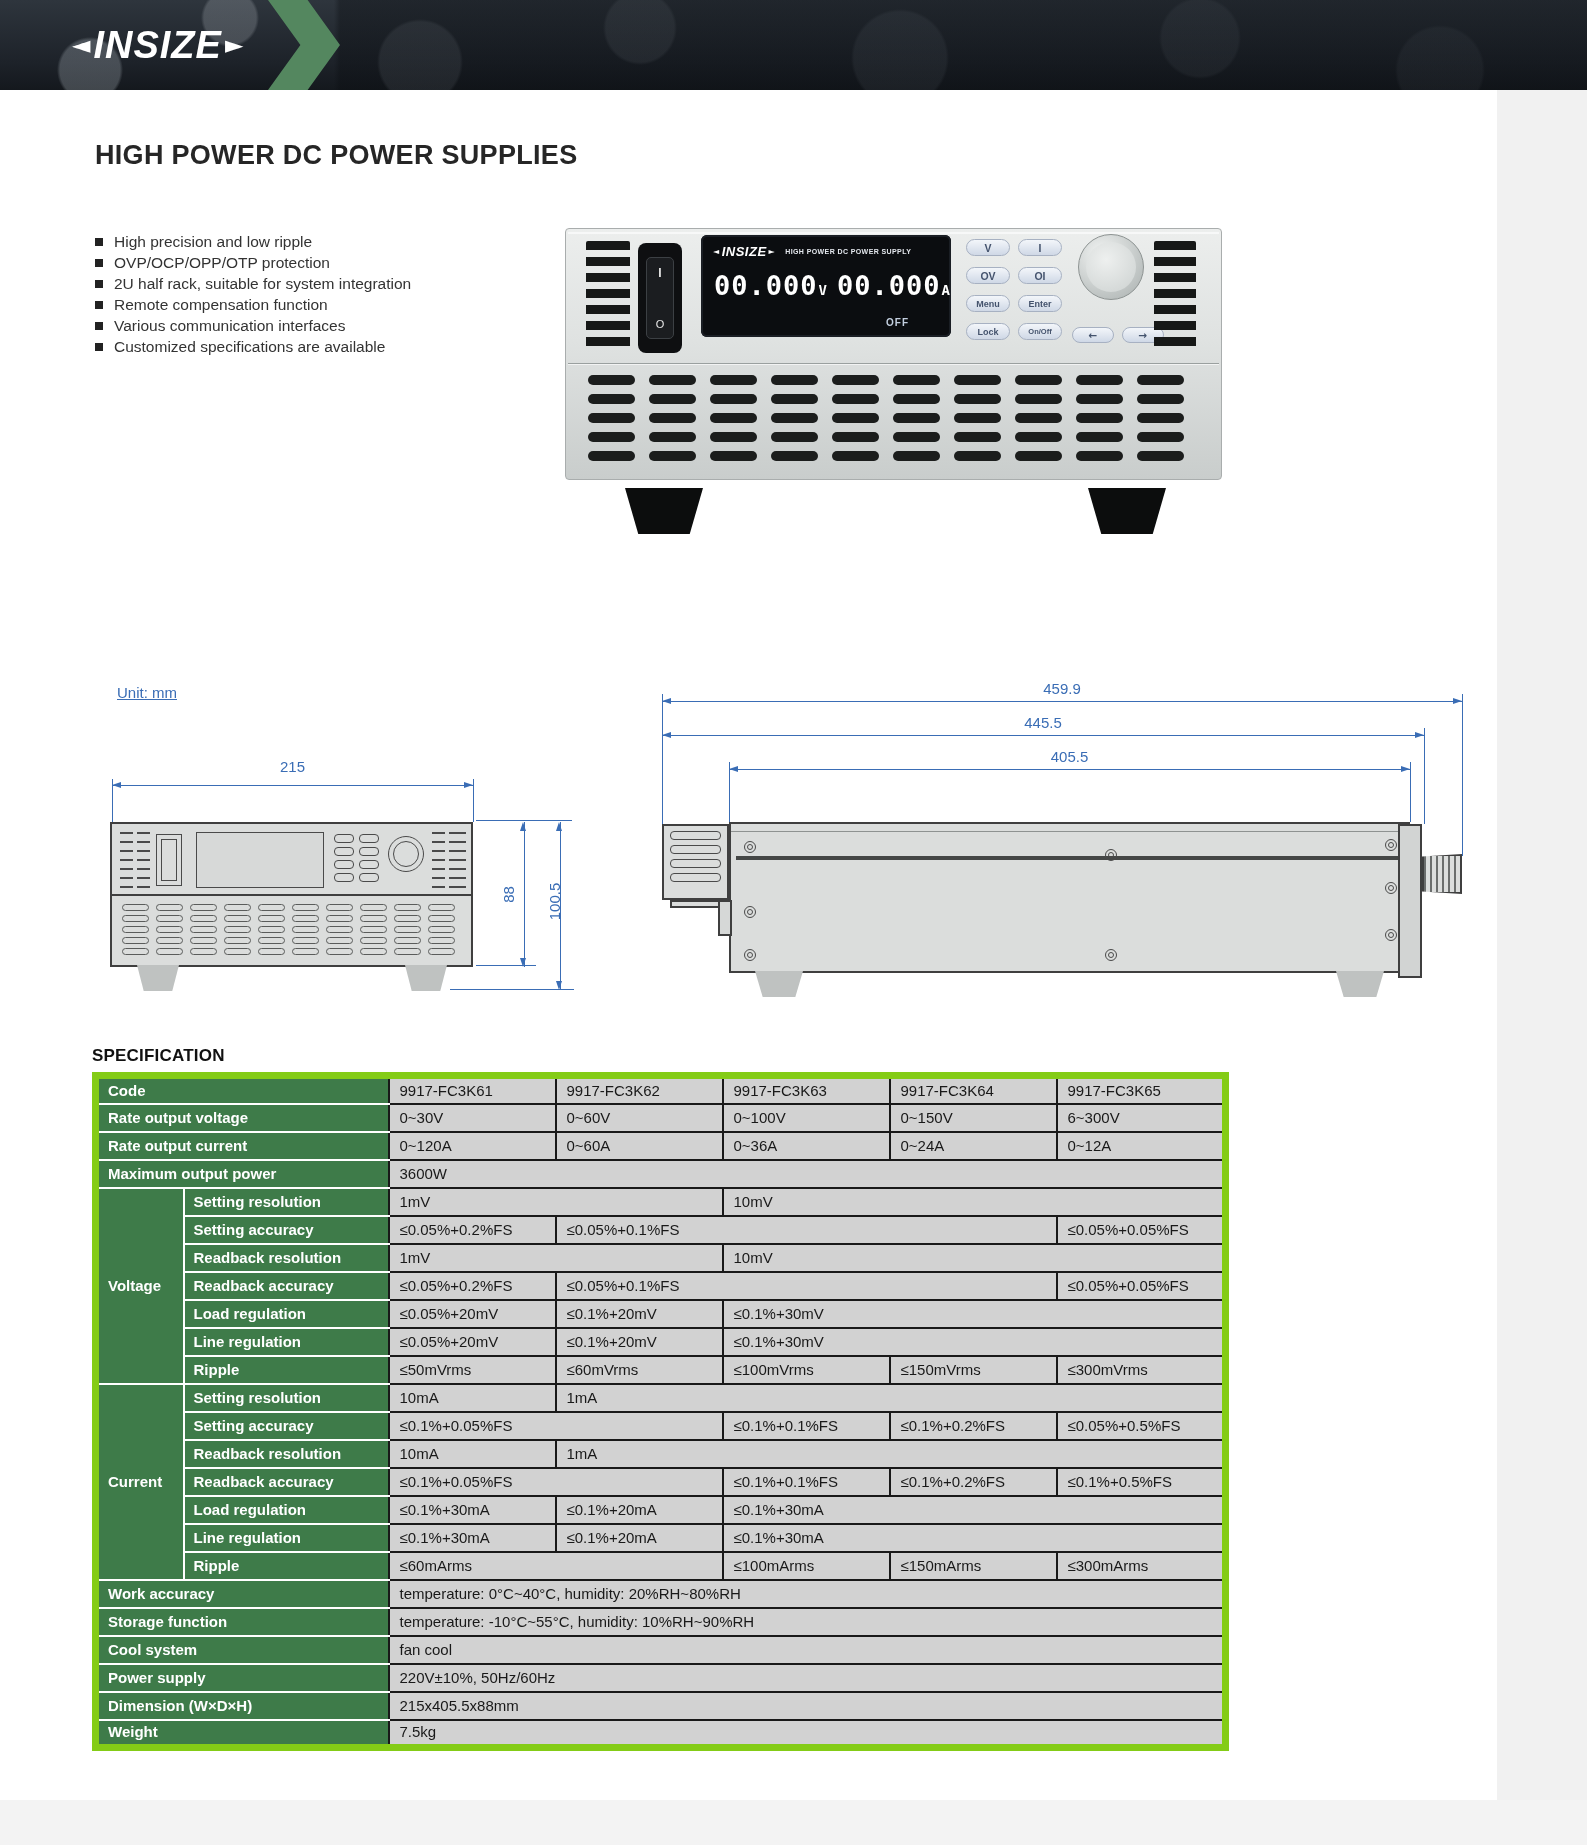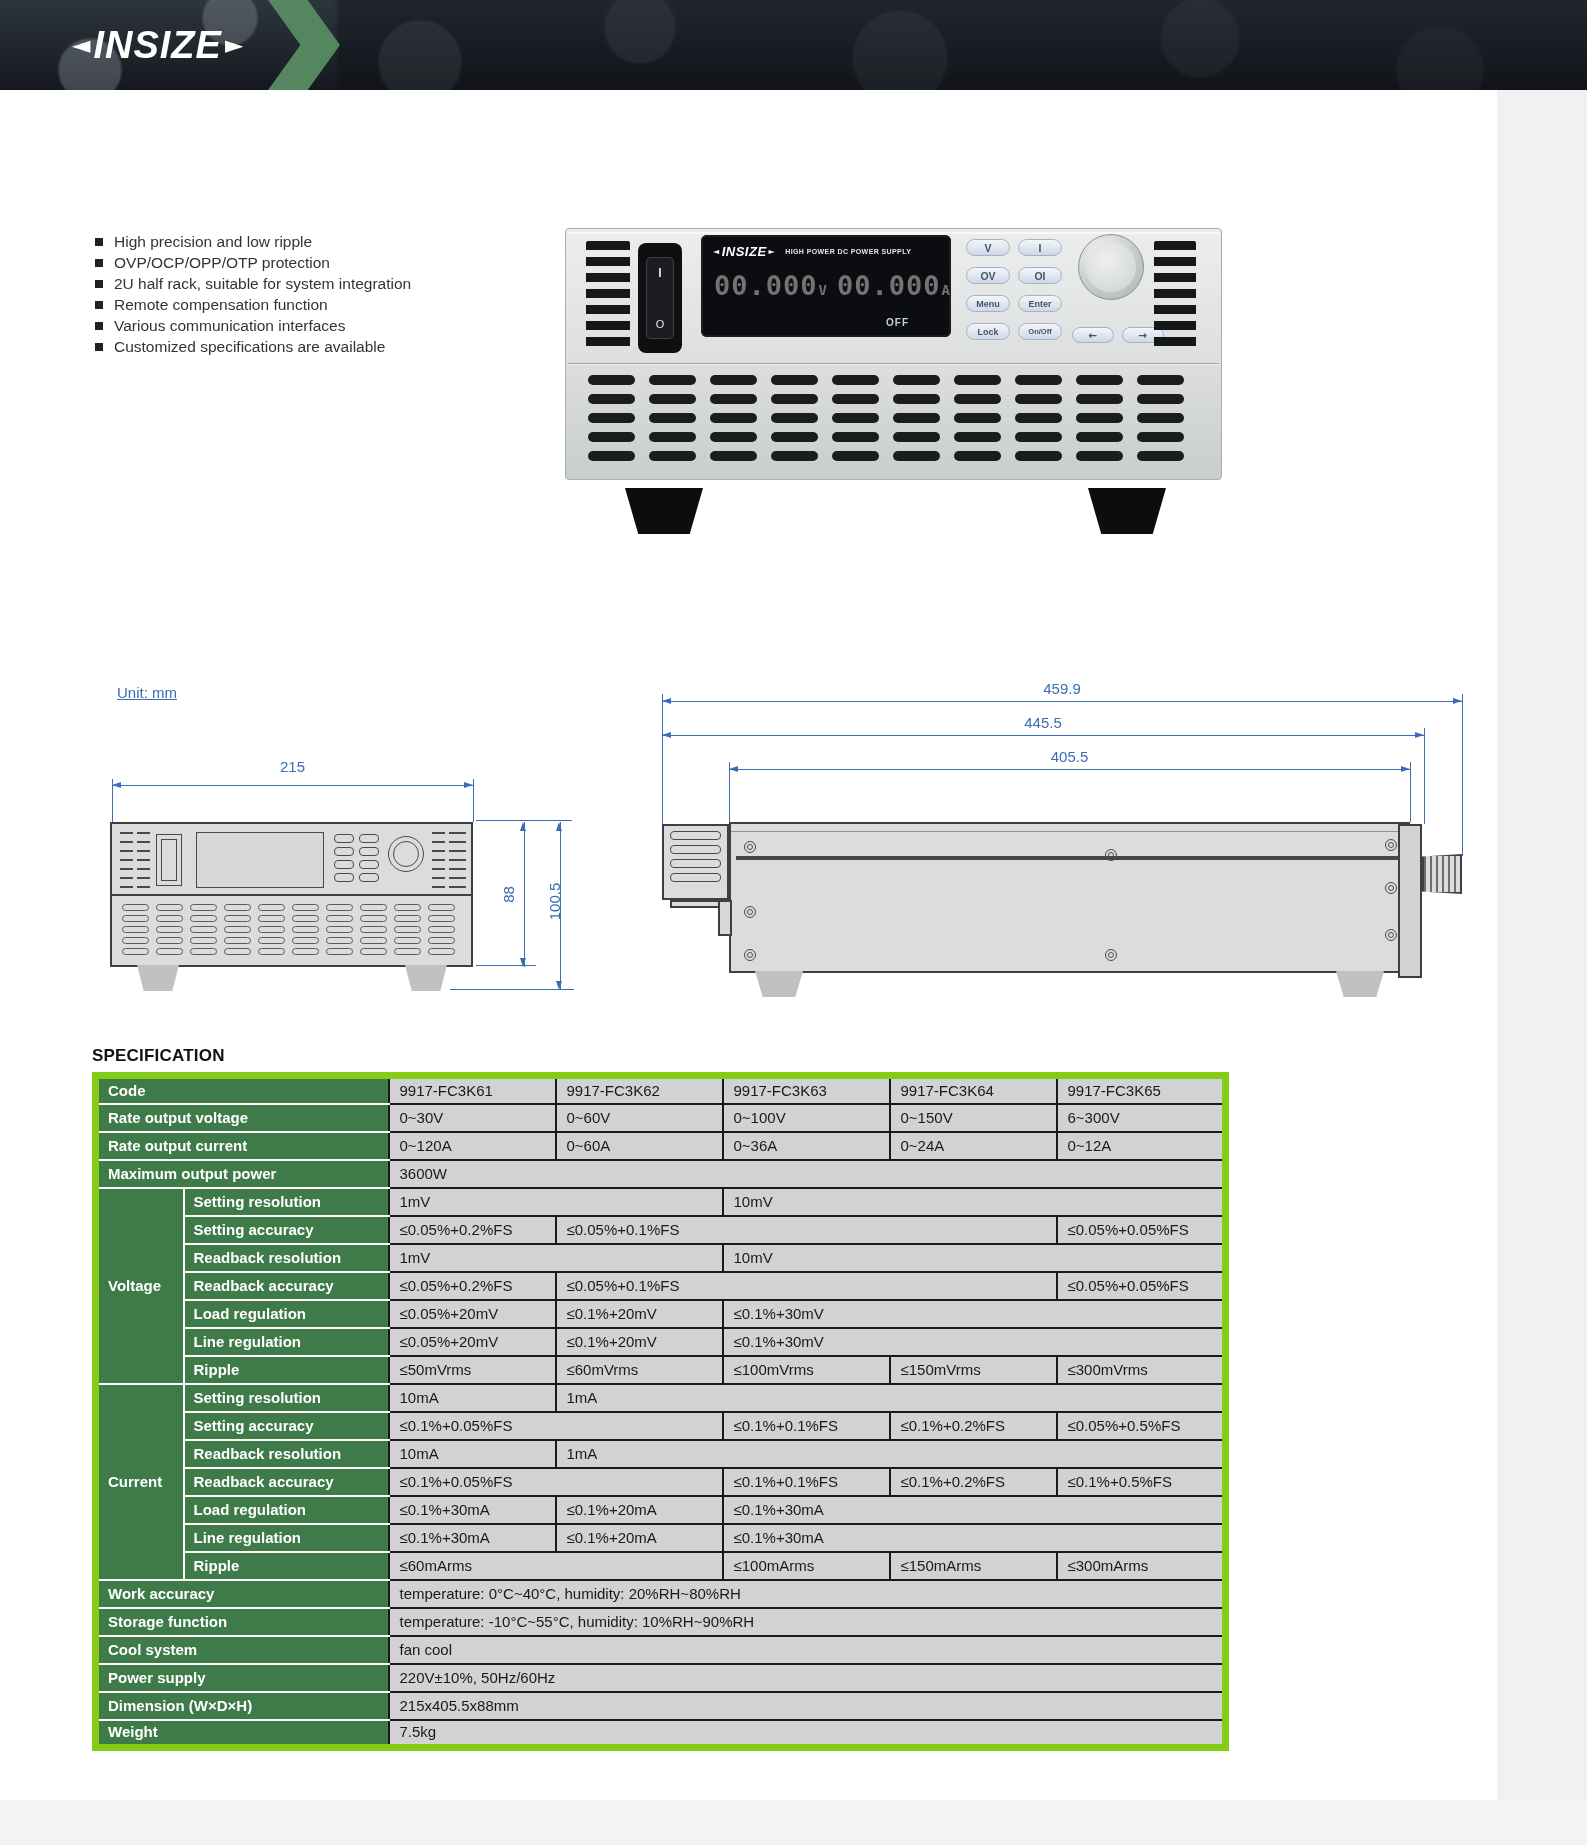--- a/index.html
+++ b/index.html
@@ -44,21 +44,21 @@
   .swr{position:absolute;left:8px;top:14px;width:28px;height:82px;background:#1b1d20;border:1px solid #3c4044;border-radius:5px;
        display:flex;flex-direction:column;align-items:center;justify-content:space-between;padding:8px 0;box-sizing:border-box;}
   .swi{color:#e8e8e8;font-size:12px;font-weight:bold;}
   .swo{color:#e8e8e8;font-size:11px;}
   .disp{position:absolute;left:135px;top:6px;width:250px;height:102px;background:#0b0d10;border-radius:6px;
         box-shadow:inset 0 0 0 2px #1a1e24;}
   .dhead{display:flex;align-items:center;gap:10px;padding:9px 10px 0 12px;}
   .dlogo{color:#fff;font-weight:bold;font-style:italic;font-size:13px;letter-spacing:.5px;display:flex;align-items:center;gap:2px;}
   .u-ar{font-style:normal;font-size:8px;font-family:"DejaVu Sans",sans-serif;}
   .dtitle{color:#e4e8ee;font-size:7px;font-weight:bold;letter-spacing:.4px;}
-  .ddig{margin-top:11px;padding-left:13px;font-family:"DejaVu Sans Mono",monospace;font-weight:bold;color:#737373;white-space:nowrap;}
+  .ddig{margin-top:11px;padding-left:13px;font-family:"DejaVu Sans Mono",monospace;font-weight:bold;color:#ffffff;white-space:nowrap;}
   .dv{font-size:27px;letter-spacing:1px;}
   .du{font-size:14px;margin-left:1px;}
   .du2{margin-left:10px;}
   .doff{position:absolute;right:42px;bottom:9px;color:#c3cfdf;font-size:10px;font-weight:bold;letter-spacing:1px;}
   .btns{position:absolute;left:400px;top:10px;width:100px;display:flex;flex-wrap:wrap;column-gap:8px;row-gap:11px;}
   .fpb{width:44px;height:17px;border-radius:9px;background:linear-gradient(180deg,#f3f6fa,#cfd8e6);
        border:1px solid #a7b1c2;color:#44536d;font-size:10.5px;font-weight:bold;
        display:flex;align-items:center;justify-content:center;box-sizing:border-box;}
   .btns .fpb:nth-child(n+5){font-size:9px;}
   .btns .fpb:nth-child(8){font-size:7.5px;}
@@ -127,20 +127,21 @@
   <div class="header">
     <div class="hero"></div>
     <div class="logo">
       <span class="logo-ar">◄</span>
       <span class="logo-tx">INSIZE</span>
       <span class="logo-ar">►</span>
     </div>
     <div class="chev"></div>
   </div>
 
+  <div class="title">HIGH POWER DC POWER SUPPLIES</div>
   <div class="features">
     <div class="feat">
         <span class="sq"></span>
         <span>High precision and low ripple</span>
       </div>
     <div class="feat">
         <span class="sq"></span>
         <span>OVP/OCP/OPP/OTP protection</span>
       </div>
     <div class="feat">

